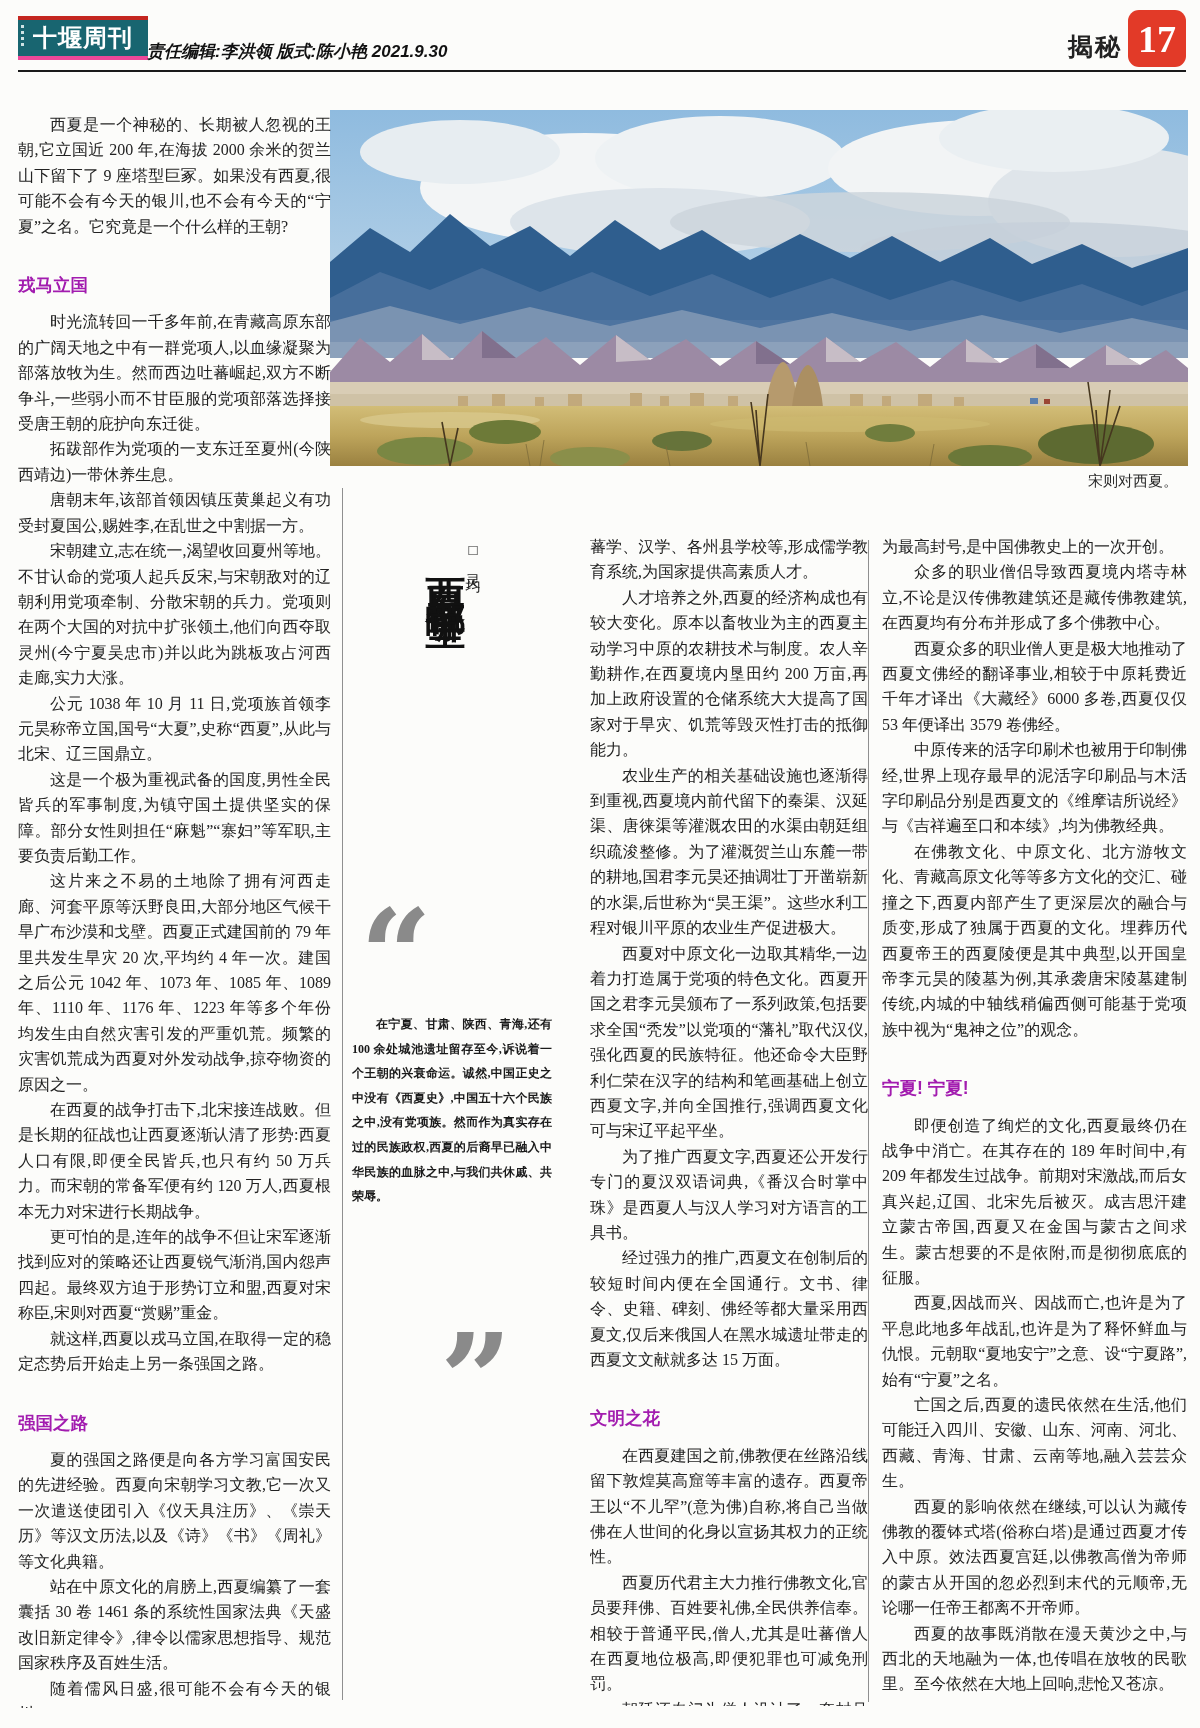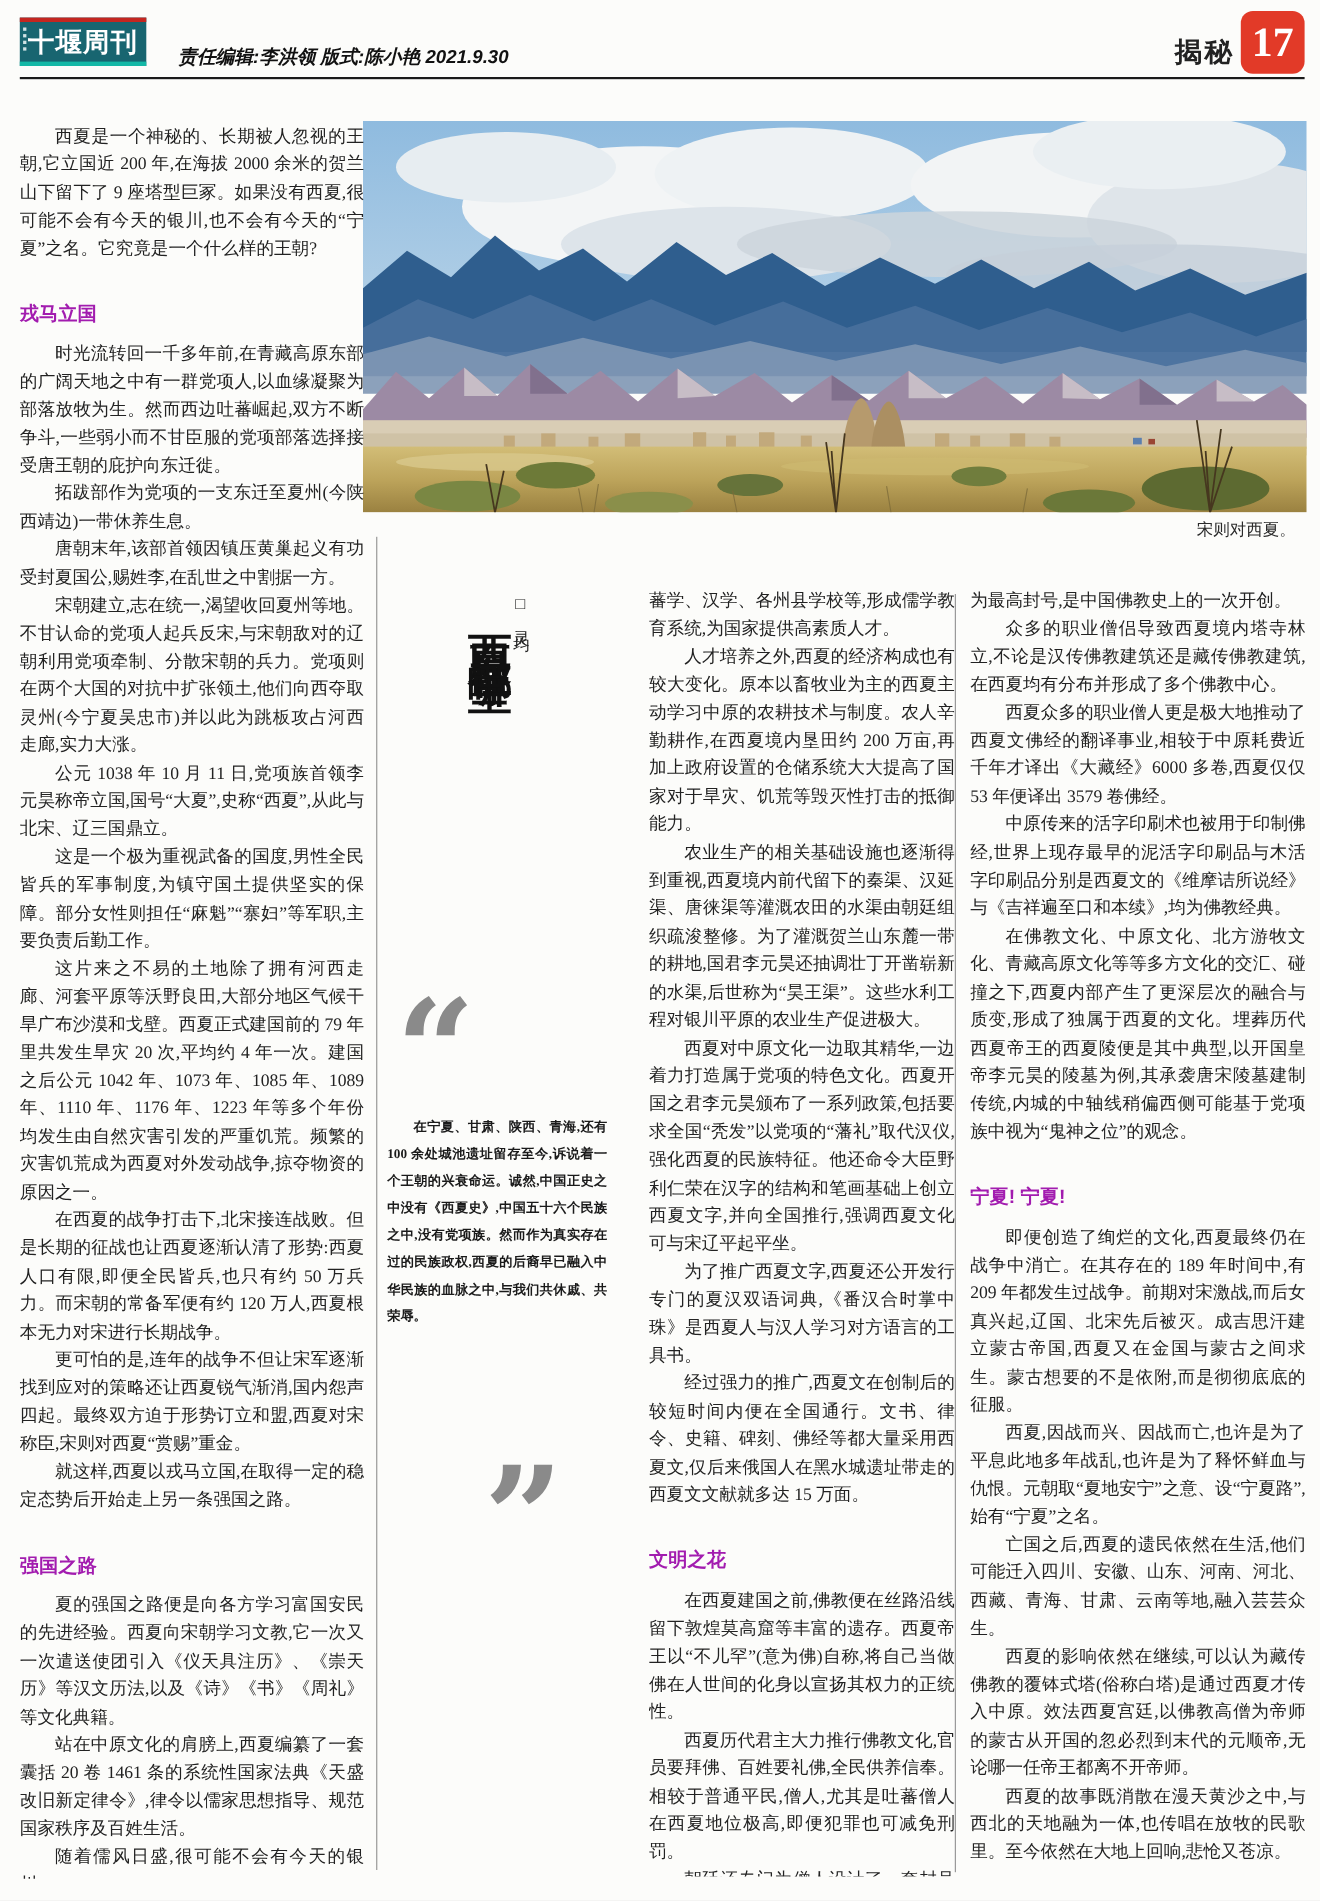--- a/index.html
+++ b/index.html
@@ -1,27 +1,27 @@
 <!DOCTYPE html>
 <html><head>
 <meta charset="utf-8">
 <style>
   html,body{margin:0;padding:0;background:#e8e8e6;}
   .page{position:relative;width:1200px;height:1728px;margin:0 auto;background:#fcfcfa;
         font-family:"Liberation Serif","DejaVu Serif",serif;color:#1c1c1c;overflow:hidden;}
 
   
-  .masthead{position:absolute;left:18px;top:16px;width:115px;height:36px;background:#186570;
-            border-top:4px solid #c42620;border-bottom:4px solid #14b8a6;
+  .masthead{position:absolute;left:18px;top:16px;width:130px;height:36px;background:#186570;
+            border-top:4px solid #c42620;border-bottom:4px solid #ec4899;
             display:flex;align-items:center;justify-content:center;}
   .masthead .mt{color:#fff;font-family:"Liberation Sans","DejaVu Sans",sans-serif;
                 font-weight:bold;font-size:24px;letter-spacing:1px;white-space:nowrap;}
   .mast-marks{position:absolute;left:3px;top:5px;width:4px;display:flex;flex-direction:column;gap:3px;}
   .mast-marks i{display:block;width:3px;height:3px;background:#cfe3e5;}
-  .hdr-meta{position:absolute;left:162px;top:40px;font-family:"Liberation Sans","DejaVu Sans",sans-serif;
+  .hdr-meta{position:absolute;left:147px;top:40px;font-family:"Liberation Sans","DejaVu Sans",sans-serif;
             font-weight:bold;font-style:italic;font-size:17px;color:#111;white-space:nowrap;}
   .section-label{position:absolute;left:1068px;top:30px;font-family:Liberation Mono, monospace;
             font-weight:bold;font-size:25px;color:#222;letter-spacing:2px;}
   .pagenum{position:absolute;left:1128px;top:10px;width:58px;height:57px;background:#e23a28;
            border-radius:11px;display:flex;align-items:center;justify-content:center;
            color:#fff;font-family:Liberation Serif, serif;font-weight:bold;font-size:38px;}
   .hdr-rule{position:absolute;left:18px;top:70px;width:1168px;height:2px;background:#1a1a1a;}
 
   
   .photo{position:absolute;left:330px;top:110px;width:858px;height:356px;overflow:hidden;}
@@ -171,21 +171,21 @@
     <p class="para">唐朝末年,该部首领因镇压黄巢起义有功受封夏国公,赐姓李,在乱世之中割据一方。</p>
     <p class="para">宋朝建立,志在统一,渴望收回夏州等地。不甘认命的党项人起兵反宋,与宋朝敌对的辽朝利用党项牵制、分散宋朝的兵力。党项则在两个大国的对抗中扩张领土,他们向西夺取灵州(今宁夏吴忠市)并以此为跳板攻占河西走廊,实力大涨。</p>
     <p class="para">公元 1038 年 10 月 11 日,党项族首领李元昊称帝立国,国号“大夏”,史称“西夏”,从此与北宋、辽三国鼎立。</p>
     <p class="para">这是一个极为重视武备的国度,男性全民皆兵的军事制度,为镇守国土提供坚实的保障。部分女性则担任“麻魁”“寨妇”等军职,主要负责后勤工作。</p>
     <p class="para">这片来之不易的土地除了拥有河西走廊、河套平原等沃野良田,大部分地区气候干旱广布沙漠和戈壁。西夏正式建国前的 79 年里共发生旱灾 20 次,平均约 4 年一次。建国之后公元 1042 年、1073 年、1085 年、1089 年、1110 年、1176 年、1223 年等多个年份均发生由自然灾害引发的严重饥荒。频繁的灾害饥荒成为西夏对外发动战争,掠夺物资的原因之一。</p>
     <p class="para">在西夏的战争打击下,北宋接连战败。但是长期的征战也让西夏逐渐认清了形势:西夏人口有限,即便全民皆兵,也只有约 50 万兵力。而宋朝的常备军便有约 120 万人,西夏根本无力对宋进行长期战争。</p>
     <p class="para">更可怕的是,连年的战争不但让宋军逐渐找到应对的策略还让西夏锐气渐消,国内怨声四起。最终双方迫于形势订立和盟,西夏对宋称臣,宋则对西夏“赏赐”重金。</p>
     <p class="para">就这样,西夏以戎马立国,在取得一定的稳定态势后开始走上另一条强国之路。</p>
     <h3 class="sec-h">强国之路</h3>
     <p class="para">夏的强国之路便是向各方学习富国安民的先进经验。西夏向宋朝学习文教,它一次又一次遣送使团引入《仪天具注历》、《崇天历》等汉文历法,以及《诗》《书》《周礼》等文化典籍。</p>
-    <p class="para">站在中原文化的肩膀上,西夏编纂了一套囊括 20 卷 1461 条的系统性国家法典《天盛改旧新定律令》,律令以儒家思想指导、规范国家秩序及百姓生活。</p>
+    <p class="para">站在中原文化的肩膀上,西夏编纂了一套囊括 30 卷 1461 条的系统性国家法典《天盛改旧新定律令》,律令以儒家思想指导、规范国家秩序及百姓生活。</p>
     <p class="para">随着儒风日盛,很可能不会有今天的银川、</p>
   </div>
 
   <div class="byline">□灵均</div>
   <div class="vtitle">西夏在哪里</div>
   <div class="q-open">“</div>
   <div class="q-text">在宁夏、甘肃、陕西、青海,还有 100 余处城池遗址留存至今,诉说着一个王朝的兴衰命运。诚然,中国正史之中没有《西夏史》,中国五十六个民族之中,没有党项族。然而作为真实存在过的民族政权,西夏的后裔早已融入中华民族的血脉之中,与我们共休戚、共荣辱。</div>
   <div class="q-close">”</div>
 
   <div class="col col3">

